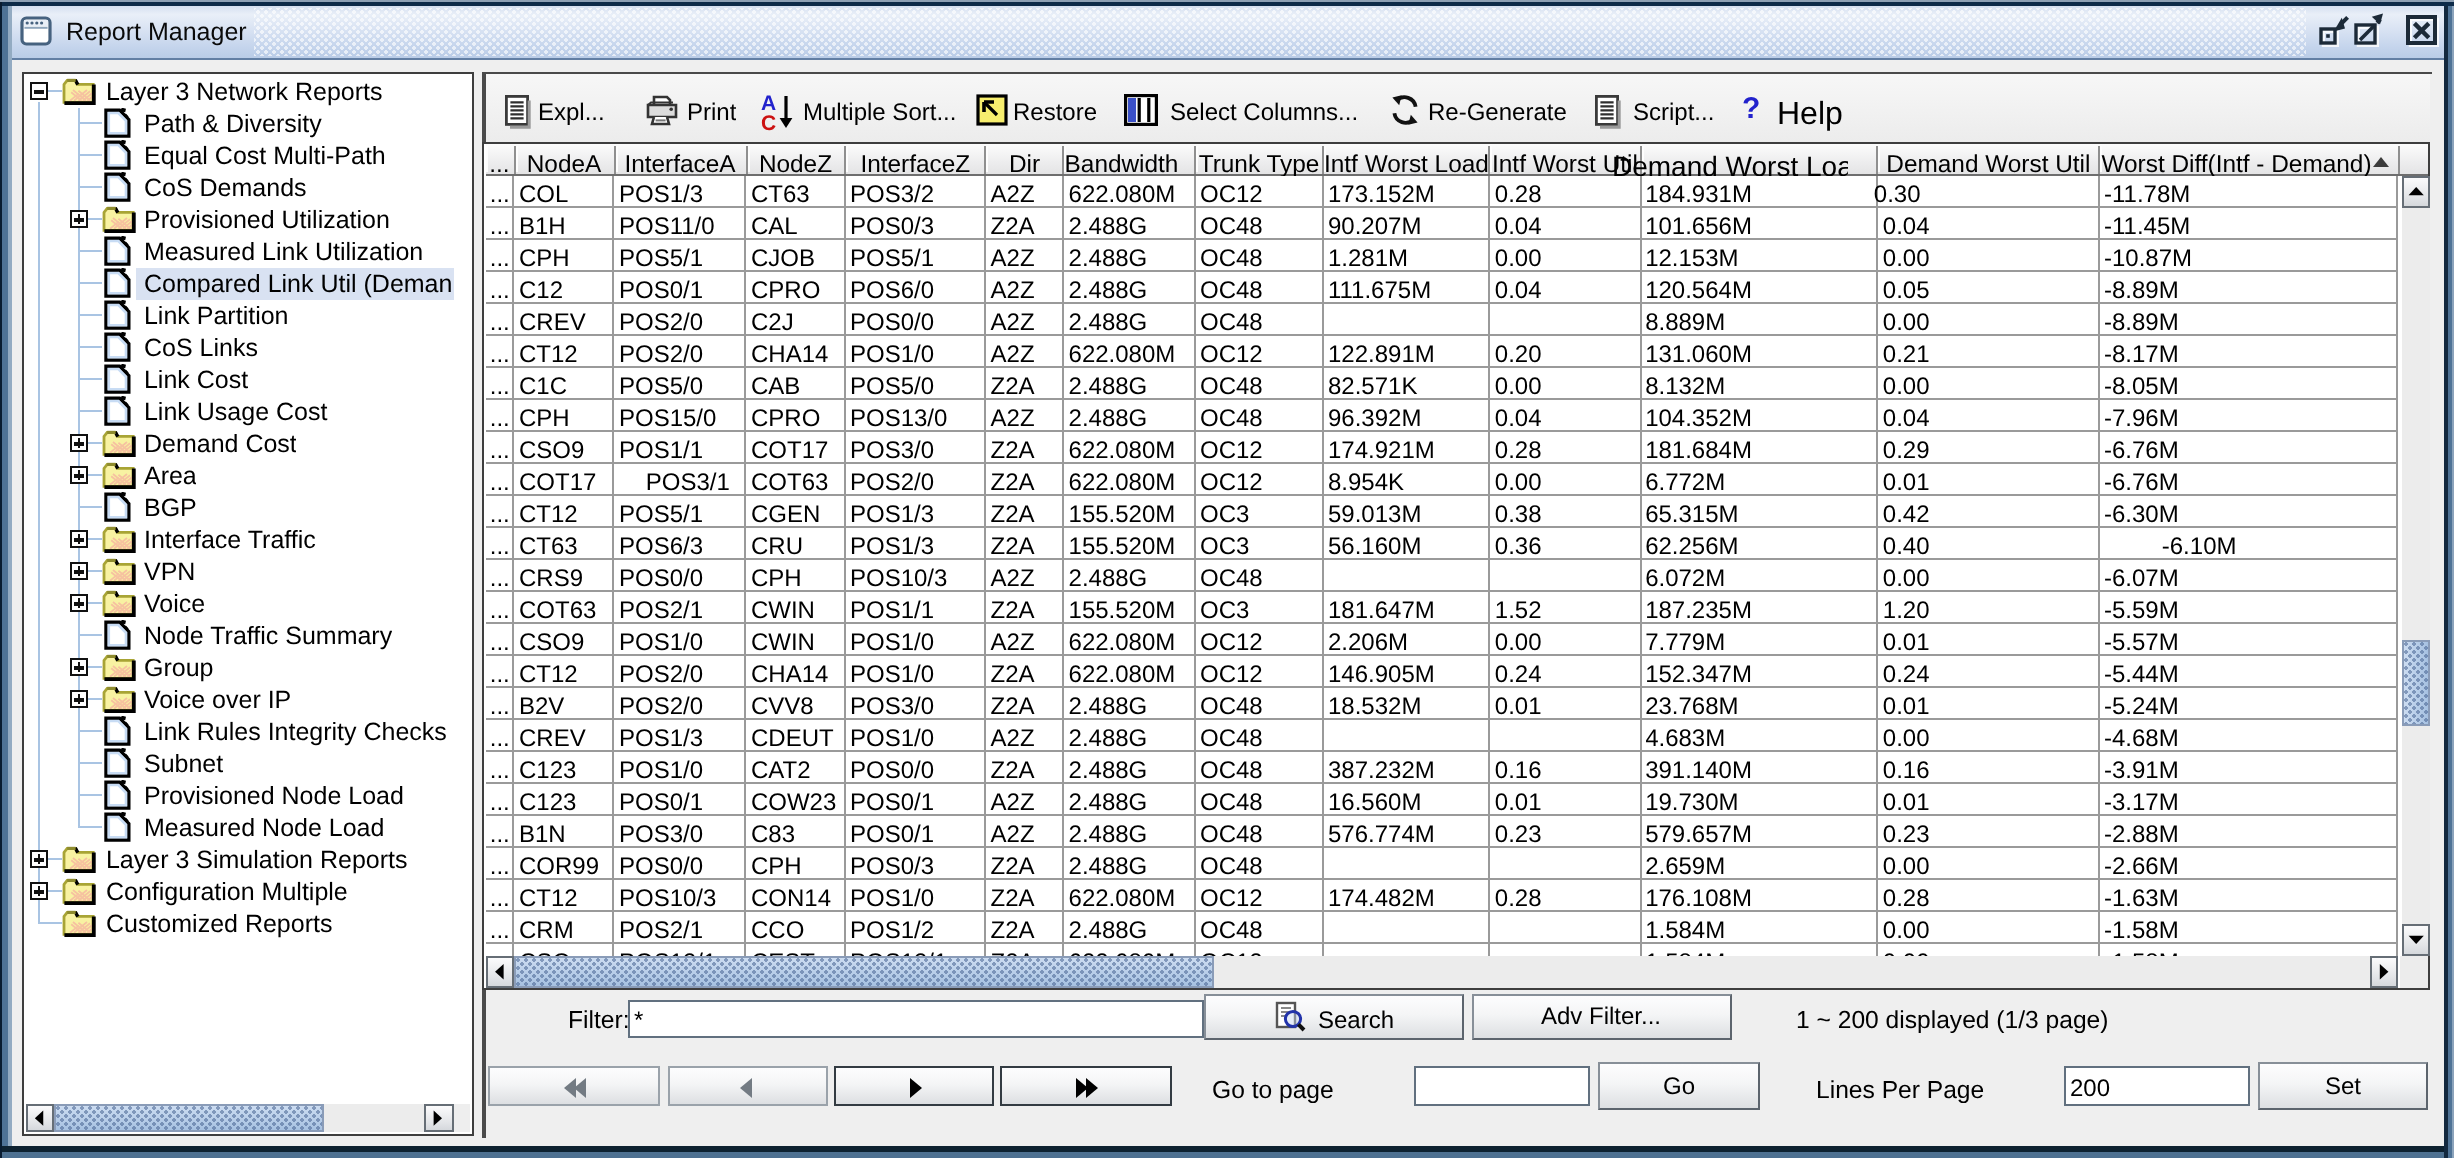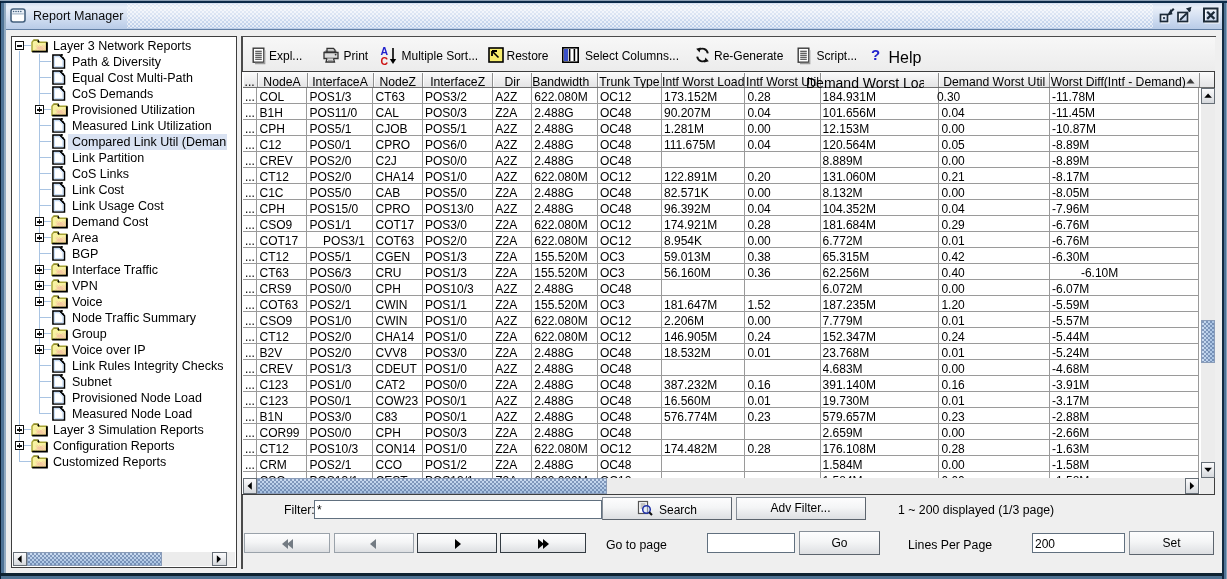--- a/index.html
+++ b/index.html
@@ -318,21 +318,21 @@
     <div style="position:absolute;left:4.199999999999999px;top:408.2px;width:5px;height:1.5px;background:#111"></div>
     <div style="position:absolute;left:6.199999999999999px;top:406.2px;width:1.5px;height:5px;background:#111"></div>
 <svg style="position:absolute;left:18.2px;top:401.2px" width="17" height="15" viewBox="0 0 17 15">
 <path d="M1 13.2 L1 4.2 L2.6 2.2 L6.8 2.2 L7.8 4.2 L15.6 4.2 L15.6 13.2 Z" fill="#F8F2A2" stroke="#A8A435" stroke-width="1.4"></path>
 <path d="M6 12.4 l6.5 -5.4 M8.2 12.4 l5.8 -4.8 M10.4 12.4 l4.6 -3.8 M12.6 12.4 l2.8 -2.3 M4 12.4 l4.4 -3.6" stroke="#F6C2A0" stroke-width="0.9"></path>
 <path d="M12 12.4 l-6.5 -5.4 M9.8 12.4 l-5.2 -4.3 M14.2 12.4 l-6 -5" stroke="#F6C2A0" stroke-width="0.9"></path>
 <path d="M15.9 4.3 L15.9 13.6 L1.2 13.6" stroke="#000" stroke-width="1.9" fill="none"></path>
 <path d="M6.6 1.9 L7.9 4.3" stroke="#000" stroke-width="1.7"></path>
 <path d="M2.6 2.2 L6.8 2.2" stroke="#8F8C2E" stroke-width="1.6"></path>
 </svg>
-<div class="celltxt" style="left:40.2px;top:402.2px;font-size:12.5px">Configuration Reports</div>
+<div class="celltxt" style="left:40.2px;top:402.2px;font-size:12.5px">Configuration Multiple</div>
 <div class="abs" style="left:6.699999999999999px;top:424.2px;width:11.5px;height:1px;background:#A9C4E3"></div>
 <svg style="position:absolute;left:18.2px;top:417.2px" width="17" height="15" viewBox="0 0 17 15">
 <path d="M1 13.2 L1 4.2 L2.6 2.2 L6.8 2.2 L7.8 4.2 L15.6 4.2 L15.6 13.2 Z" fill="#F8F2A2" stroke="#A8A435" stroke-width="1.4"></path>
 <path d="M6 12.4 l6.5 -5.4 M8.2 12.4 l5.8 -4.8 M10.4 12.4 l4.6 -3.8 M12.6 12.4 l2.8 -2.3 M4 12.4 l4.4 -3.6" stroke="#F6C2A0" stroke-width="0.9"></path>
 <path d="M12 12.4 l-6.5 -5.4 M9.8 12.4 l-5.2 -4.3 M14.2 12.4 l-6 -5" stroke="#F6C2A0" stroke-width="0.9"></path>
 <path d="M15.9 4.3 L15.9 13.6 L1.2 13.6" stroke="#000" stroke-width="1.9" fill="none"></path>
 <path d="M6.6 1.9 L7.9 4.3" stroke="#000" stroke-width="1.7"></path>
 <path d="M2.6 2.2 L6.8 2.2" stroke="#8F8C2E" stroke-width="1.6"></path>
 </svg>
 <div class="celltxt" style="left:40.2px;top:418.2px;font-size:12.5px">Customized Reports</div>

